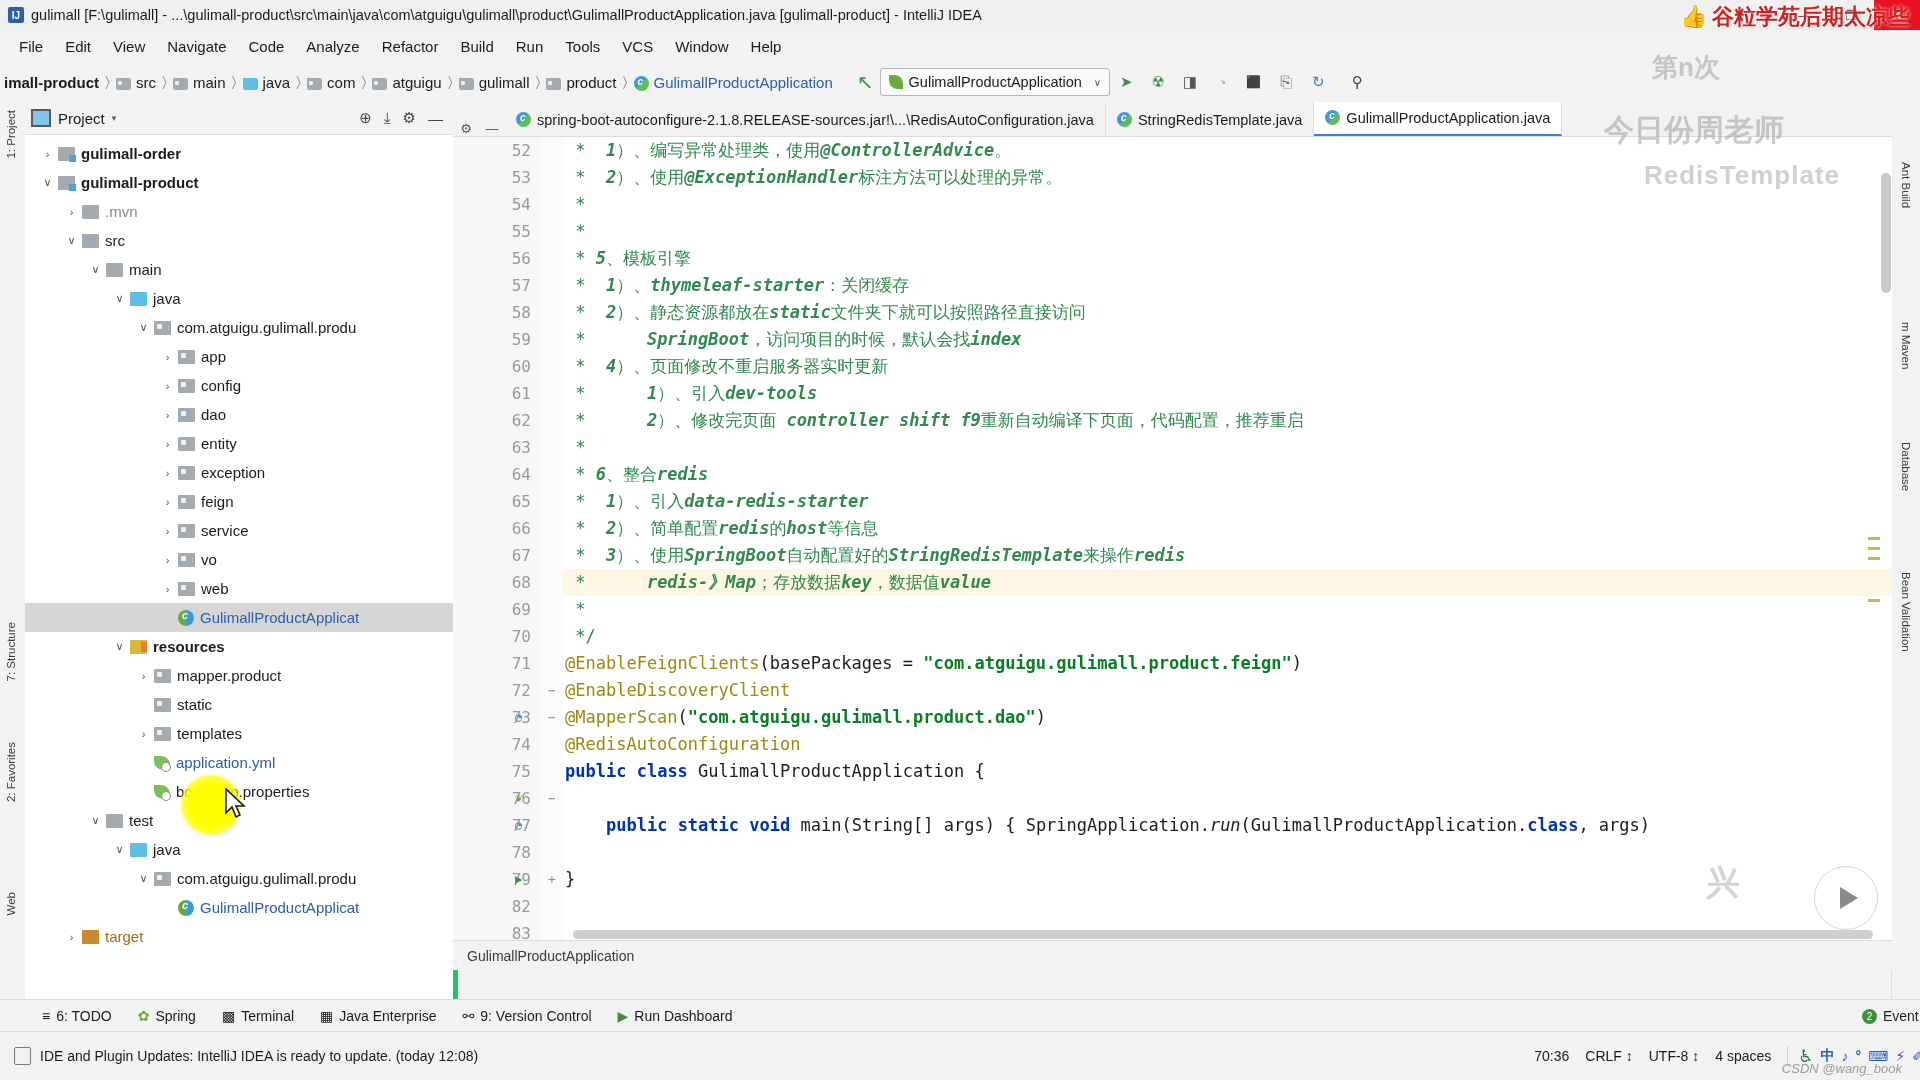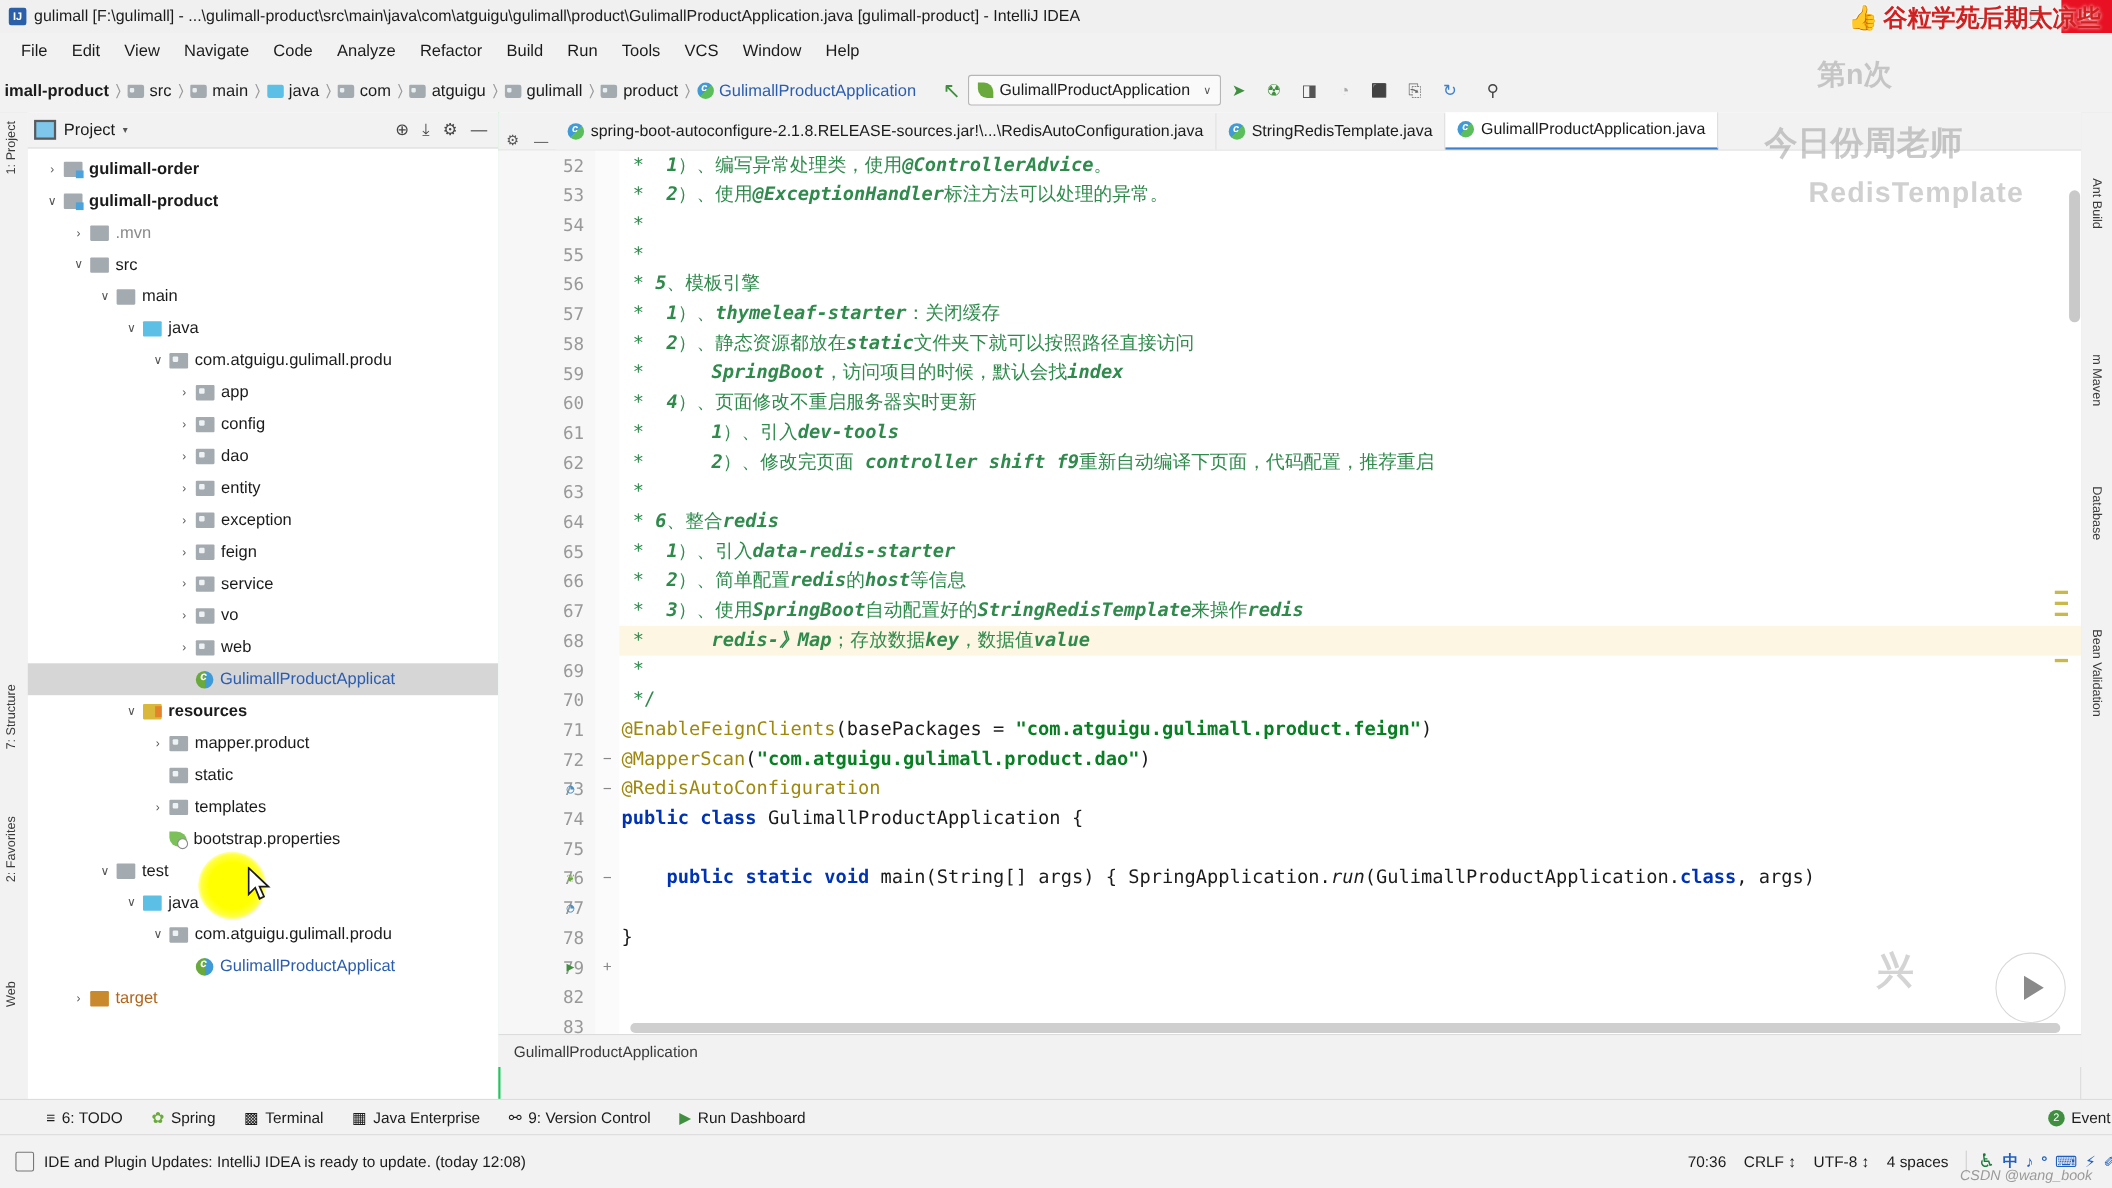--- a/index.html
+++ b/index.html
@@ -86,21 +86,21 @@
   .rlabel{
     position:absolute;right:-16px;width:60px;
     writing-mode:vertical-rl;
     font-size:11.5px;color:#3a3a3a;white-space:nowrap;
     display:flex;align-items:center;justify-content:center;
   }
 
   
   .projpanel{
     position:absolute;left:25px;top:102px;width:428px;height:900px;
-    background:#ffffff;border-right:2px solid #22c55e;overflow:hidden;
+    background:#ffffff;border-right:5px solid #22c55e;overflow:hidden;
   }
   .proj-head{
     height:32px;background:#f2f2f2;border-bottom:1px solid #dcdcdc;
     display:flex;align-items:center;padding:0 6px;
   }
   .proj-box{width:16px;height:14px;border:2px solid #5a5a5a;background:#7ec6ea;margin-right:7px;}
   .proj-title{font-size:15px;color:#1b1b1b;}
   .proj-caret{margin-left:7px;font-size:9px;color:#555;}
   .proj-actions{margin-left:auto;display:flex;align-items:center;gap:12px;padding-right:4px;}
   .pa{font-size:15px;color:#444;}
@@ -462,20 +462,26 @@
           <span class="indent" style="width: 112px;"></span>
           <span class="arrow none">›</span>
           <i class="fd src"></i>
           <span class="tl">static</span>
         </div>
         <div class="row">
           <span class="indent" style="width: 112px;"></span>
           <span class="arrow">›</span>
           <i class="fd src"></i>
           <span class="tl">templates</span>
+        </div>
+        <div class="row">
+          <span class="indent" style="width: 112px;"></span>
+          <span class="arrow none">›</span>
+          <i class="yml"></i>
+          <span class="tl blue">application.yml</span>
         </div>
         <div class="row">
           <span class="indent" style="width: 112px;"></span>
           <span class="arrow none">›</span>
           <i class="yml"></i>
           <span class="tl">bootstrap.properties</span>
         </div>
         <div class="row">
           <span class="indent" style="width: 64px;"></span>
           <span class="arrow">∨</span>
@@ -612,20 +618,21 @@
           <div class="ln"><span class="c-com"> *      </span><span class="c-comi">2</span><span class="c-com">）、修改完页面 </span><span class="c-comi">controller shift f9</span><span class="c-com">重新自动编译下页面，代码配置，推荐重启</span></div>
           <div class="ln"><span class="c-com"> *</span></div>
           <div class="ln"><span class="c-com"> * </span><span class="c-comi">6</span><span class="c-com">、整合</span><span class="c-comi">redis</span></div>
           <div class="ln"><span class="c-com"> *  </span><span class="c-comi">1</span><span class="c-com">）、引入</span><span class="c-comi">data-redis-starter</span></div>
           <div class="ln"><span class="c-com"> *  </span><span class="c-comi">2</span><span class="c-com">）、简单配置</span><span class="c-comi">redis</span><span class="c-com">的</span><span class="c-comi">host</span><span class="c-com">等信息</span></div>
           <div class="ln"><span class="c-com"> *  </span><span class="c-comi">3</span><span class="c-com">）、使用</span><span class="c-comi">SpringBoot</span><span class="c-com">自动配置好的</span><span class="c-comi">StringRedisTemplate</span><span class="c-com">来操作</span><span class="c-comi">redis</span></div>
           <div class="ln cur"><span class="c-com"> *      </span><span class="c-comi">redis-》Map</span><span class="c-com">；存放数据</span><span class="c-comi">key</span><span class="c-com">，数据值</span><span class="c-comi">value</span></div>
           <div class="ln"><span class="c-com"> *</span></div>
           <div class="ln"><span class="c-com"> */</span></div>
           <div class="ln"><span class="c-ann">@EnableFeignClients</span><span class="c-txt">(</span><span class="c-txt">basePackages</span><span class="c-txt"> = </span><span class="c-str">"com.atguigu.gulimall.product.feign"</span><span class="c-txt">)</span></div>
+          <div class="ln"><span class="c-ann">@EnableDiscoveryClient</span></div>
           <div class="ln"><span class="c-ann">@MapperScan</span><span class="c-txt">(</span><span class="c-str">"com.atguigu.gulimall.product.dao"</span><span class="c-txt">)</span></div>
           <div class="ln"><span class="c-ann">@RedisAutoConfiguration</span></div>
           <div class="ln"><span class="c-kw">public</span><span class="c-txt"> </span><span class="c-kw">class</span><span class="c-txt"> GulimallProductApplication {</span></div>
           <div class="ln"><span class="c-txt"></span></div>
           <div class="ln"><span class="c-txt">    </span><span class="c-kw">public</span><span class="c-txt"> </span><span class="c-kw">static</span><span class="c-txt"> </span><span class="c-kw">void</span><span class="c-txt"> main(String[] args) { SpringApplication.</span><span class="c-it">run</span><span class="c-txt">(GulimallProductApplication.</span><span class="c-kw">class</span><span class="c-txt">, args)</span></div>
           <div class="ln"><span class="c-txt"></span></div>
           <div class="ln"><span class="c-txt">}</span></div>
         </div>
       <div class="scroll-v"></div>
       <div class="scroll-h"></div>

